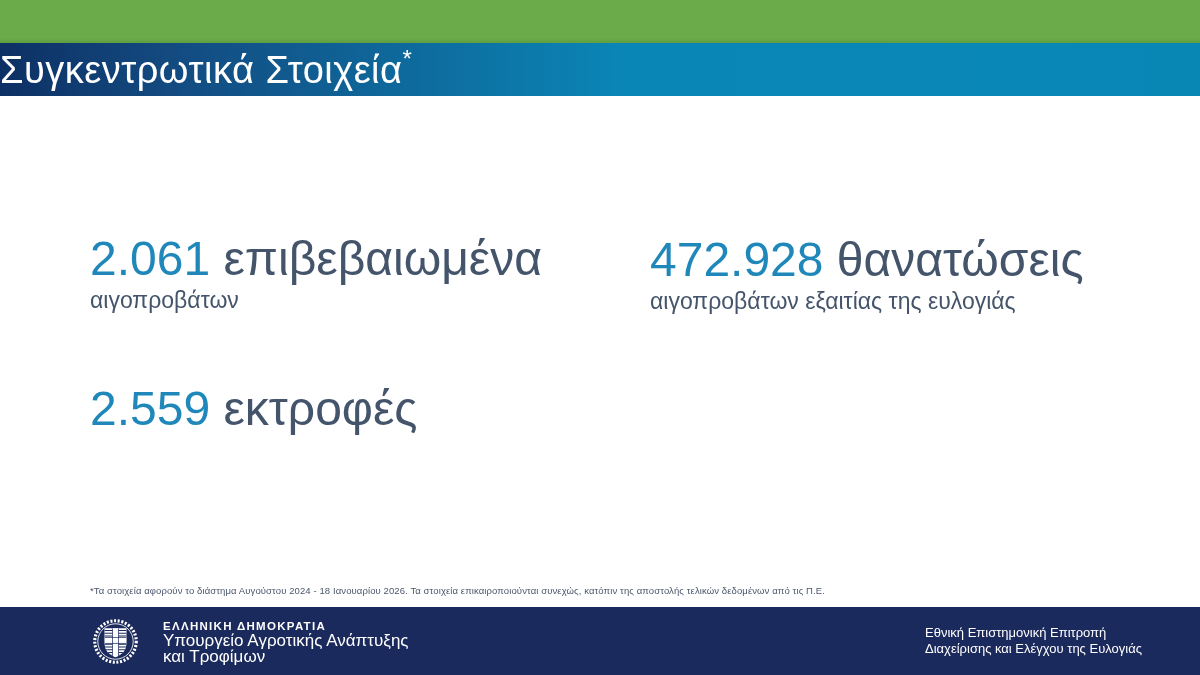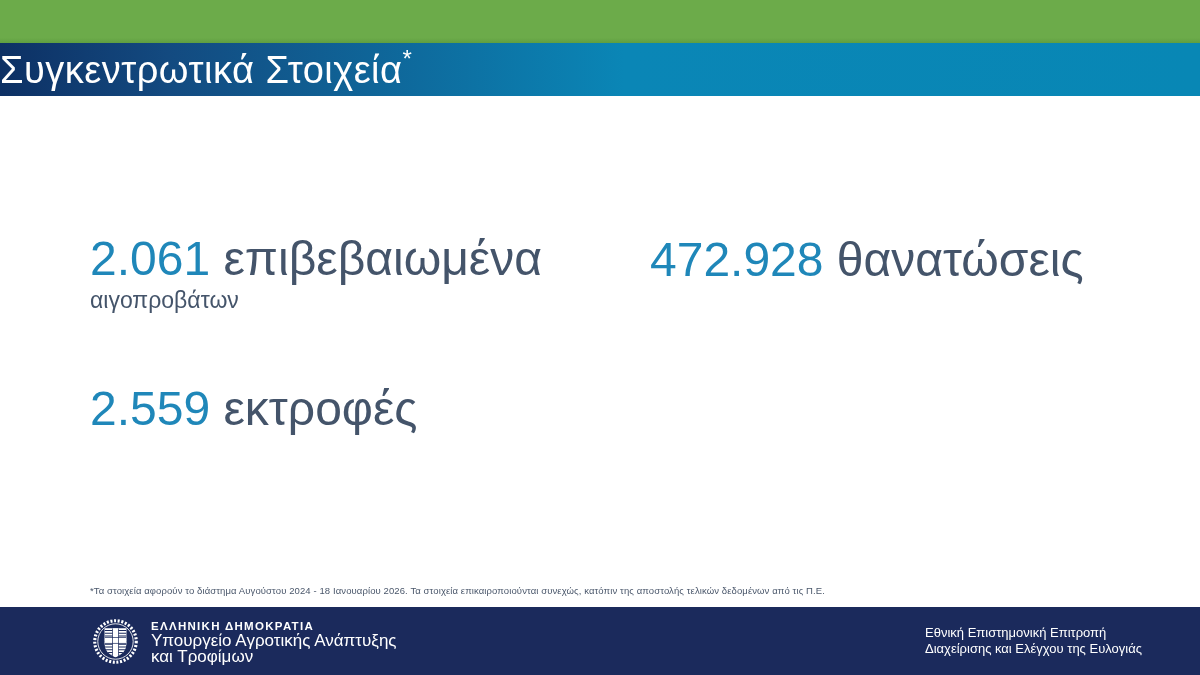--- a/index.html
+++ b/index.html
@@ -44,21 +44,21 @@
 
   .footer {
     position:absolute; left:0; top:607px; width:1200px; height:68px;
     background:#1b2a5c; color:#ffffff;
   }
   .footer-left {
     position:absolute; left:92px; top:11px;
     display:flex; align-items:center;
   }
   .emblem { width:47px; height:47px; flex:0 0 auto; }
-  .ministry-block { margin-left:12px; }
+  .ministry-block { margin-left:24px; }
   .gov-name {
     font-size:11.5px; font-weight:bold; letter-spacing:1.3px; line-height:14px;
   }
   .ministry-line { font-size:17px; line-height:15.5px; font-weight:400; }
 
   .footer-right {
     position:absolute; left:925px; top:18px;
   }
   .committee-line { font-size:13px; line-height:16px; font-weight:400; }
 </style>
@@ -80,20 +80,23 @@
     </div>
     <div class="line small-line">
       <span class="small">αιγοπροβάτων</span>
     </div>
   </div>
 
   <div class="stat" id="stat-deaths">
     <div class="line">
       <span class="num">472.928</span>
       <span>θανατώσεις</span>
+    </div>
+    <div class="line small-line">
+      <span class="small">αιγοπροβάτων εξαιτίας της ευλογιάς</span>
     </div>
   </div>
 
   <div class="stat" id="stat-farms">
     <div class="line">
       <span class="num">2.559</span>
       <span>εκτροφές</span>
     </div>
   </div>
 

